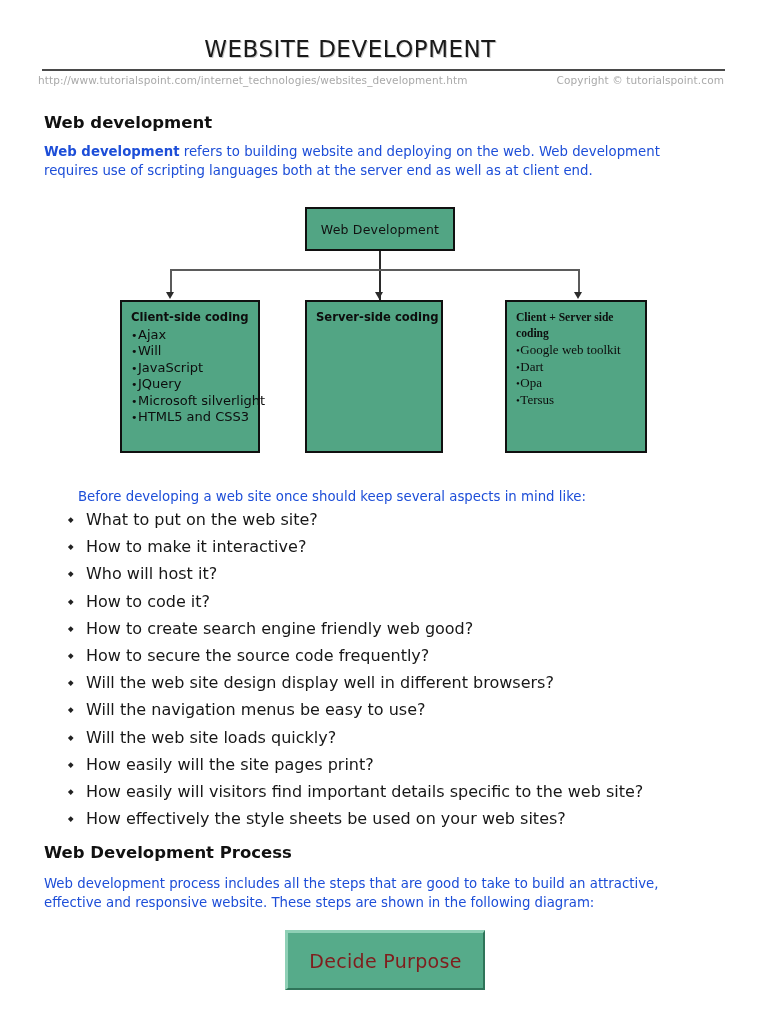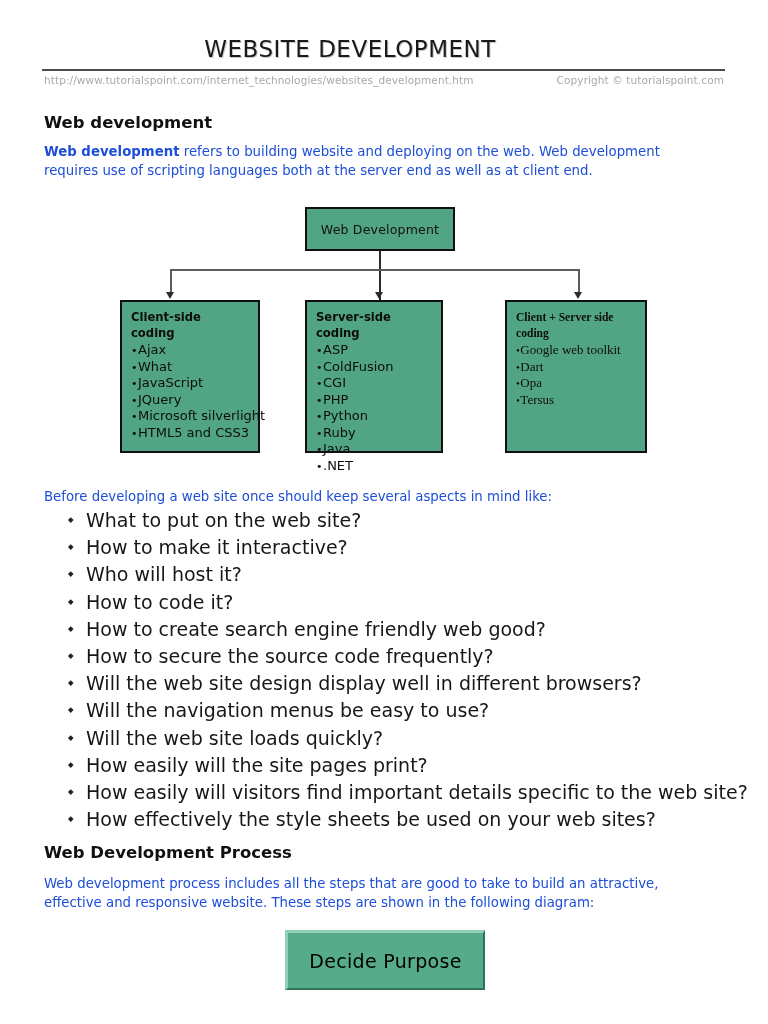--- a/index.html
+++ b/index.html
@@ -42,21 +42,21 @@
   }
 
   .header-meta {
     position: absolute;
     top: 74px;
     font-size: 10.5px;
     color: #a9a9a9;
     letter-spacing: 0.1px;
     white-space: nowrap;
   }
-  .header-url   { left: 44px; text-align: right; }
+  .header-url   { left: 38px; text-align: right; }
   .header-copy  { right: 44px; }
 
   
   .h2 {
     position: absolute;
     left: 44px;
     font-size: 16.5px;
     font-weight: bold;
     color: #111;
     white-space: nowrap;
@@ -68,34 +68,34 @@
     position: absolute;
     left: 44px;
     width: 638px;
     font-size: 13.3px;
     line-height: 19px;
     color: #1d4ed8;
   }
   .para b { font-weight: bold; }
   #para-intro   { top: 142px; }
   #para-process { top: 874px; }
-  #para-before  { top: 487px; width: 640px; }
+  #para-before  { top: 487px; width: 640px; margin-left: 34px; }
 
   
   .aspect-list {
     position: absolute;
     left: 68px; top: 512px;
     width: 640px;
     list-style: none;
   }
   .aspect-list li {
     position: relative;
     padding-left: 18px;
     height: 27.2px;
-    font-size: 19px;
+    font-size: 16px;
     line-height: 16px;
     color: #171717;
     white-space: nowrap;
   }
   .aspect-list li::before {
     content: "";
     position: absolute;
     left: 1px; top: 6px;
     width: 3.5px; height: 3.5px;
     background: #222;
@@ -119,21 +119,21 @@
   .gbox-root .box-title {
     font-size: 12.5px;
     font-weight: 400;
     color: #111;
     letter-spacing: 0.2px;
   }
 
   .gbox-leaf {
     top: 300px;
     height: 153px;
-    padding: 8px 16px 0 9px;
+    padding: 8px 0 0 9px;
   }
   #box-client { left: 120px;  width: 140px; }
   #box-server { left: 305px;  width: 138px; }
   #box-both   { left: 505px;  width: 142px; font-family: Liberation Serif, serif; }
 
   .box-head {
     font-size: 11.6px;
     font-weight: bold;
     color: #0d0d0d;
     line-height: 15.5px;
@@ -177,21 +177,21 @@
     width: 200px; height: 60px;
     background: #56ab8a;
     border-top: 3px solid #8fd0b6;
     border-left: 3px solid #8fd0b6;
     border-right: 2px solid #2f7459;
     border-bottom: 2px solid #2f7459;
     display: flex; align-items: center; justify-content: center;
   }
   .step-box .step-label {
     font-size: 19px;
-    color: #000000;
+    color: #7f1d1d;
     letter-spacing: 0.3px;
     white-space: nowrap;
   }
 </style>
 </head>
 <body>
 
 <div class="page">
 
   <div class="doc-title">WEBSITE DEVELOPMENT</div>
@@ -213,40 +213,30 @@
     <div class="conn conn-drop-l"></div>
     <div class="conn conn-drop-r"></div>
     <div class="arrow arrow-l"></div>
     <div class="arrow arrow-c"></div>
     <div class="arrow arrow-r"></div>
 
     <div class="gbox gbox-leaf" id="box-client">
       <div class="box-head">Client-side coding</div>
       <ul class="box-items">
         <li>Ajax</li>
-        <li>What</li>
+        <li>Will</li>
         <li>JavaScript</li>
         <li>JQuery</li>
         <li>Microsoft silverlight</li>
         <li>HTML5 and CSS3</li>
       </ul>
     </div>
 
     <div class="gbox gbox-leaf" id="box-server">
       <div class="box-head">Server-side coding</div>
-      <ul class="box-items">
-        <li>ASP</li>
-        <li>ColdFusion</li>
-        <li>CGI</li>
-        <li>PHP</li>
-        <li>Python</li>
-        <li>Ruby</li>
-        <li>Java</li>
-        <li>.NET</li>
-      </ul>
     </div>
 
     <div class="gbox gbox-leaf" id="box-both">
       <div class="box-head">Client + Server side coding</div>
       <ul class="box-items">
         <li>Google web toolkit</li>
         <li>Dart</li>
         <li>Opa</li>
         <li>Tersus</li>
       </ul>

